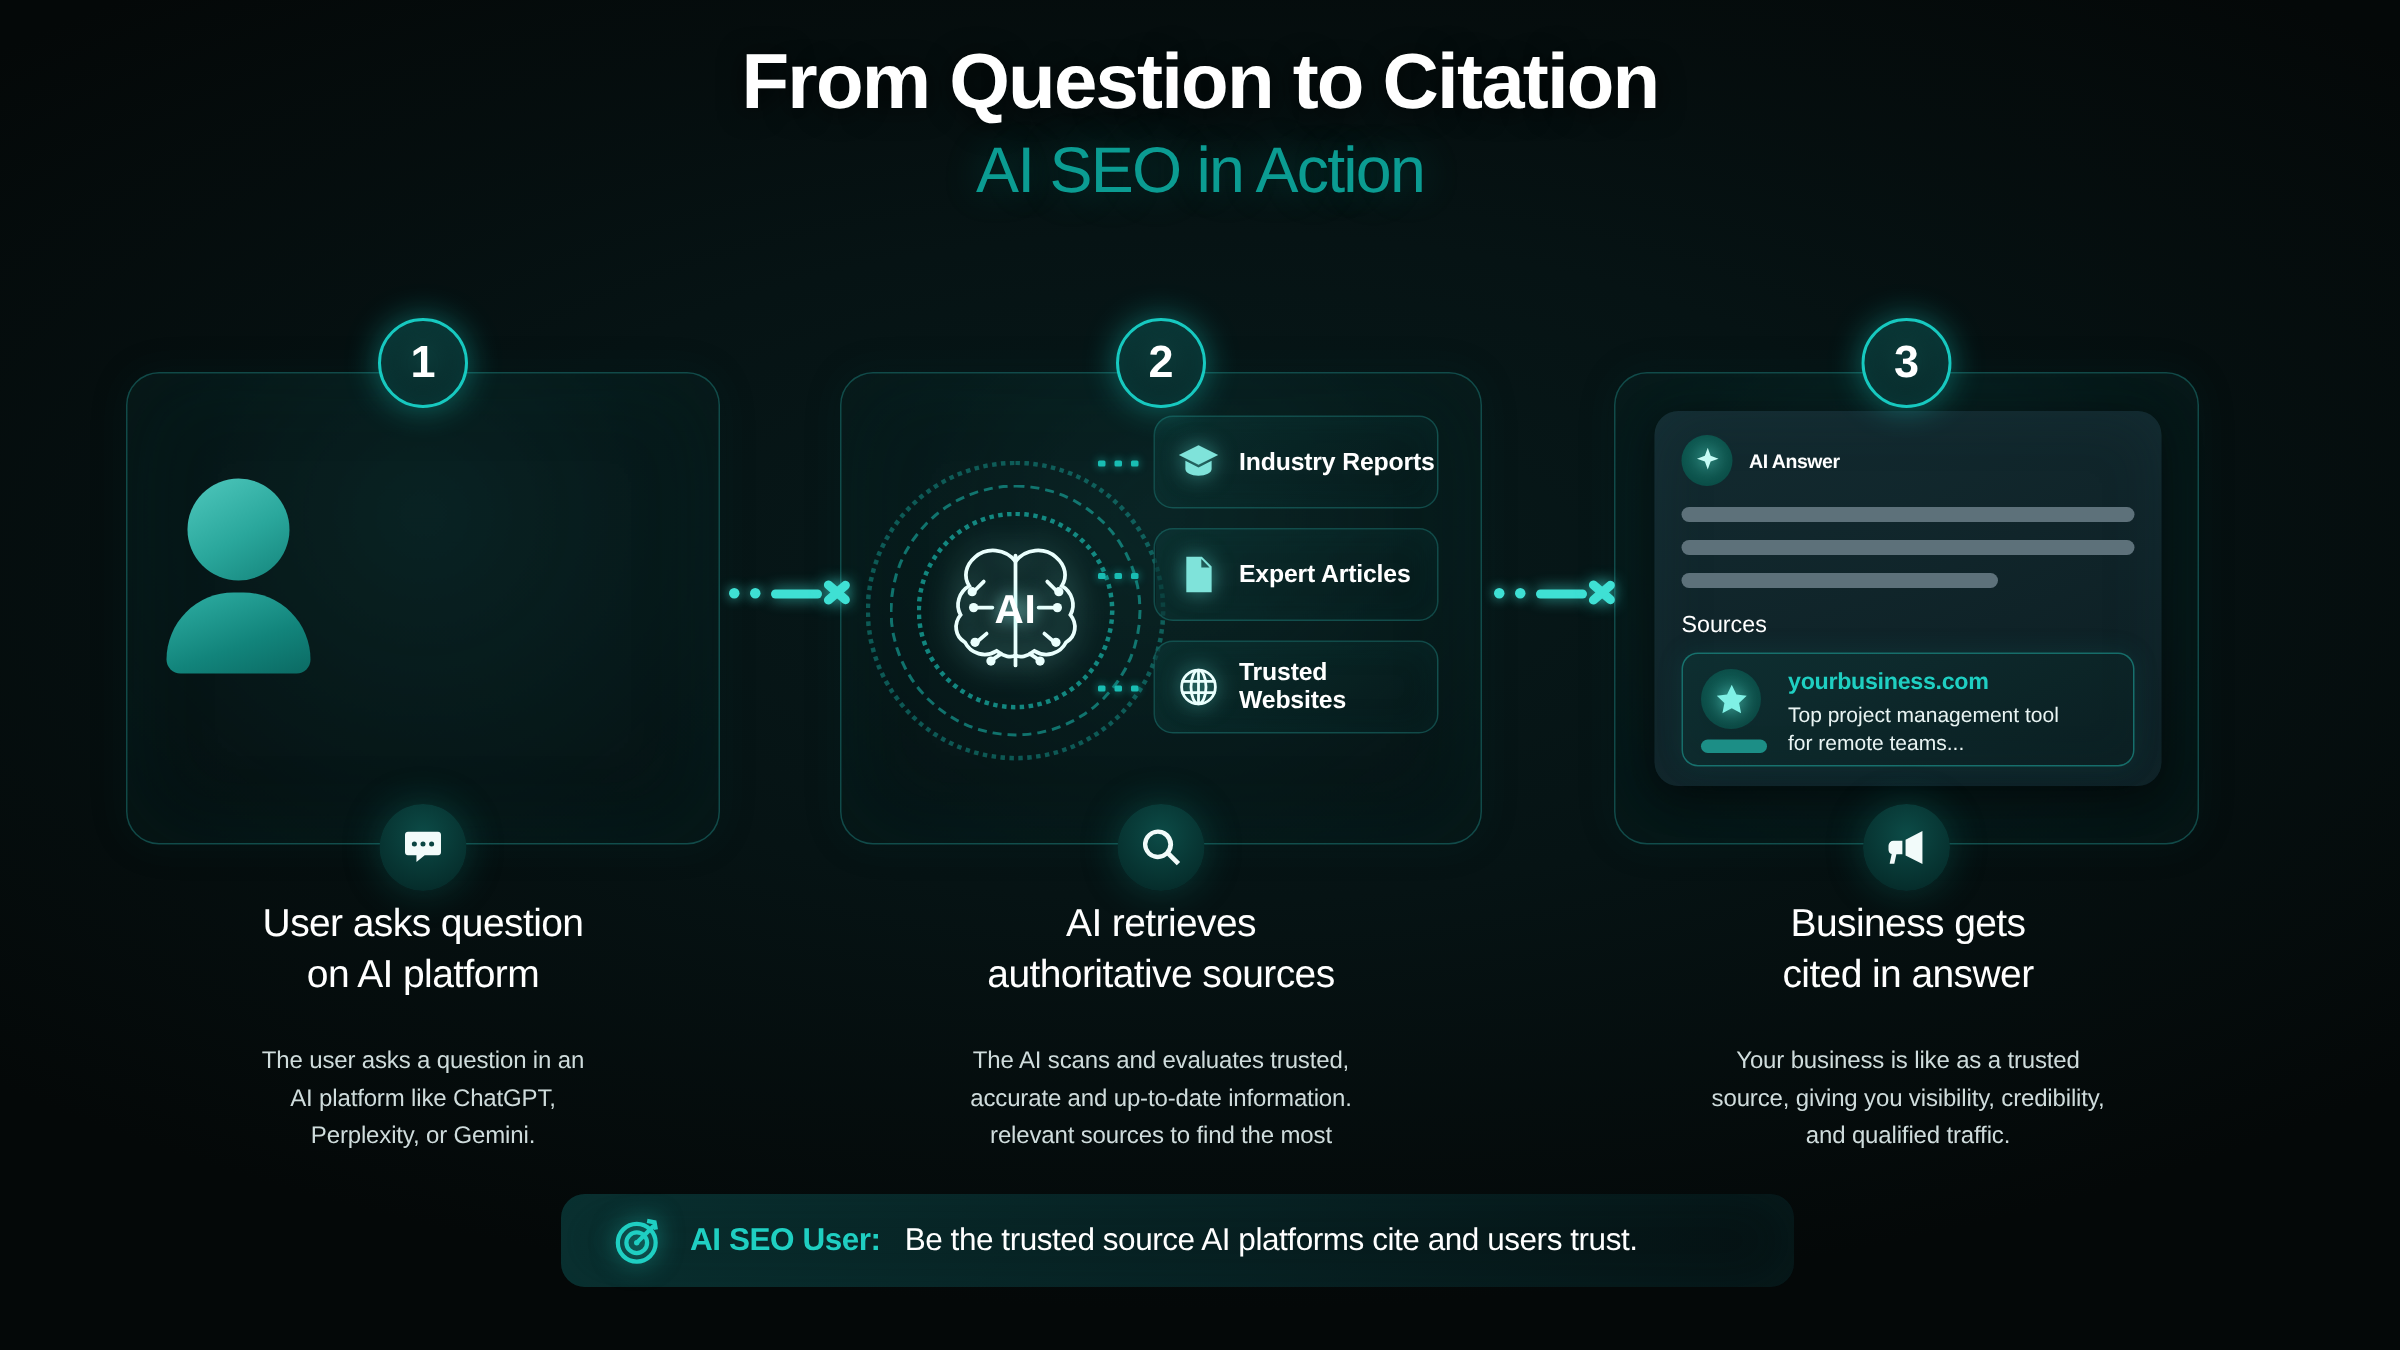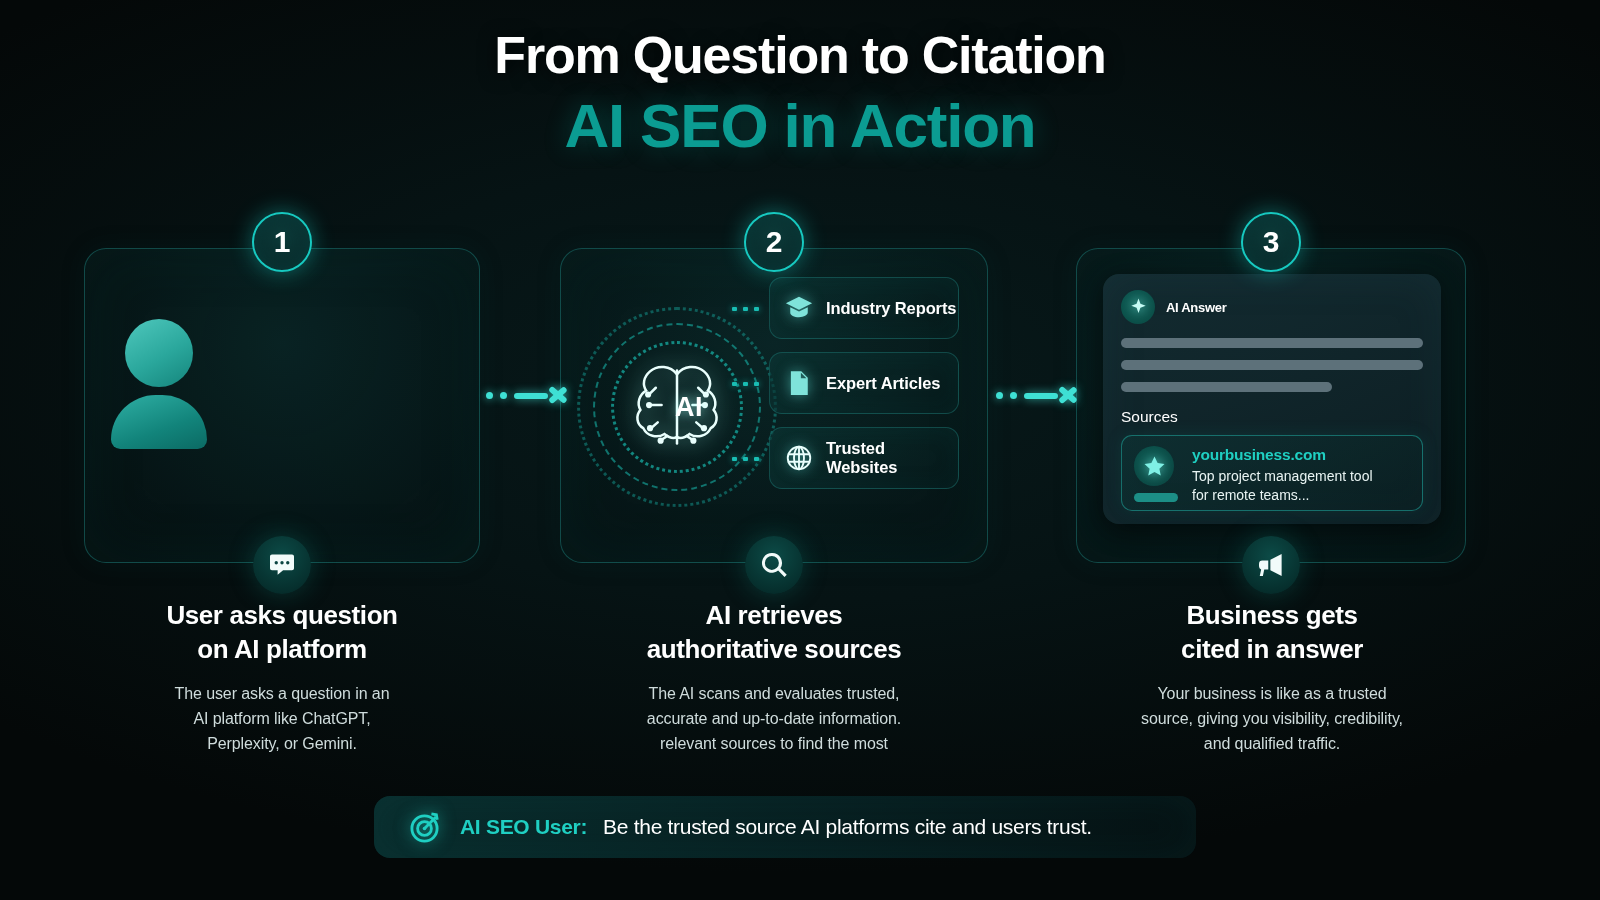--- a/index.html
+++ b/index.html
@@ -18,21 +18,21 @@
   }
 
   
   .title-wrap { position: absolute; top: 28px; left: 0; width: 1600px; text-align: center; }
   .title-main {
     font-size: 52px; font-weight: 700; color: #ffffff;
     letter-spacing: -1.2px; line-height: 1.06;
     text-shadow: 0 2px 18px rgba(0,0,0,.8);
   }
   .title-sub {
-    font-size: 62px; font-weight: 700; color: #0b9c92;
+    font-size: 43px; font-weight: 400; color: #0b9c92;
     letter-spacing: -1.2px; line-height: 1.18; margin-top: 6px;
     text-shadow: 0 0 26px rgba(12,170,158,.32);
   }
 
   
   .panels { position: absolute; top: 248px; left: 0; width: 1600px; height: 320px; }
   .panel {
     position: absolute; top: 0; height: 315px;
     border: 1px solid rgba(28,120,116,.55);
     border-radius: 22px;
@@ -109,21 +109,20 @@
   .ring.r3 { width: 200px; height: 200px; border-style: dotted; border-width: 3px; opacity: .5; }
   .brain-svg {
     position: absolute; left: 50%; top: 50%; transform: translate(-50%,-50%);
     width: 116px; height: 104px;
     filter: drop-shadow(0 0 10px rgba(150,255,248,.55));
   }
   .brain-label {
     position: absolute; left: 50%; top: 50%; transform: translate(-50%,-50%);
     color: #ffffff; font-size: 27px; font-weight: 700; letter-spacing: .5px;
     text-shadow: 0 0 12px rgba(160,255,248,.8);
-    margin-left: 12px;
   }
   .chips { position: absolute; left: 208px; top: 28px; width: 200px; }
   .chip {
     position: relative; width: 190px; height: 62px; margin-bottom: 13px;
     border: 1px solid rgba(28,120,116,.5); border-radius: 13px;
     background: linear-gradient(140deg, rgba(13,55,54,.6) 0%, rgba(7,27,28,.55) 100%);
     display: flex; align-items: center; padding-left: 14px;
     box-shadow: inset 0 0 22px rgba(10,60,58,.22);
   }
   .chip-ico { width: 30px; height: 30px; margin-right: 12px; flex: 0 0 auto; }
@@ -192,22 +191,22 @@
   }
   .arrow .head::before { top: 4px;  transform: rotate(41deg);  transform-origin: left center; }
   .arrow .head::after  { bottom: 4px; transform: rotate(-41deg); transform-origin: left center; }
 
   
   .caption { position: absolute; top: 598px; text-align: center; }
   #cap-1 { left: 84px;  width: 396px; }
   #cap-2 { left: 560px; width: 428px; }
   #cap-3 { left: 1072px; width: 400px; }
   .cap-title {
-    color: #fff; font-size: 26px; font-weight: 700; line-height: 1.32; letter-spacing: -.4px;
-    margin-bottom: 14px;
+    color: #fff; font-size: 26px; font-weight: 400; line-height: 1.32; letter-spacing: -.4px;
+    margin-bottom: 28px;
   }
   .cap-body { color: #cfdcdc; font-size: 16px; line-height: 1.57; letter-spacing: -.1px; }
 
   
   .footer {
     position: absolute; left: 374px; top: 796px; width: 822px; height: 62px;
     border-radius: 16px;
     background: linear-gradient(100deg, rgba(10,52,52,.85) 0%, rgba(8,36,38,.8) 55%, rgba(6,20,22,.75) 100%);
     display: flex; align-items: center; padding-left: 34px; gap: 16px;
     box-shadow: inset 0 0 40px rgba(12,70,68,.2);

